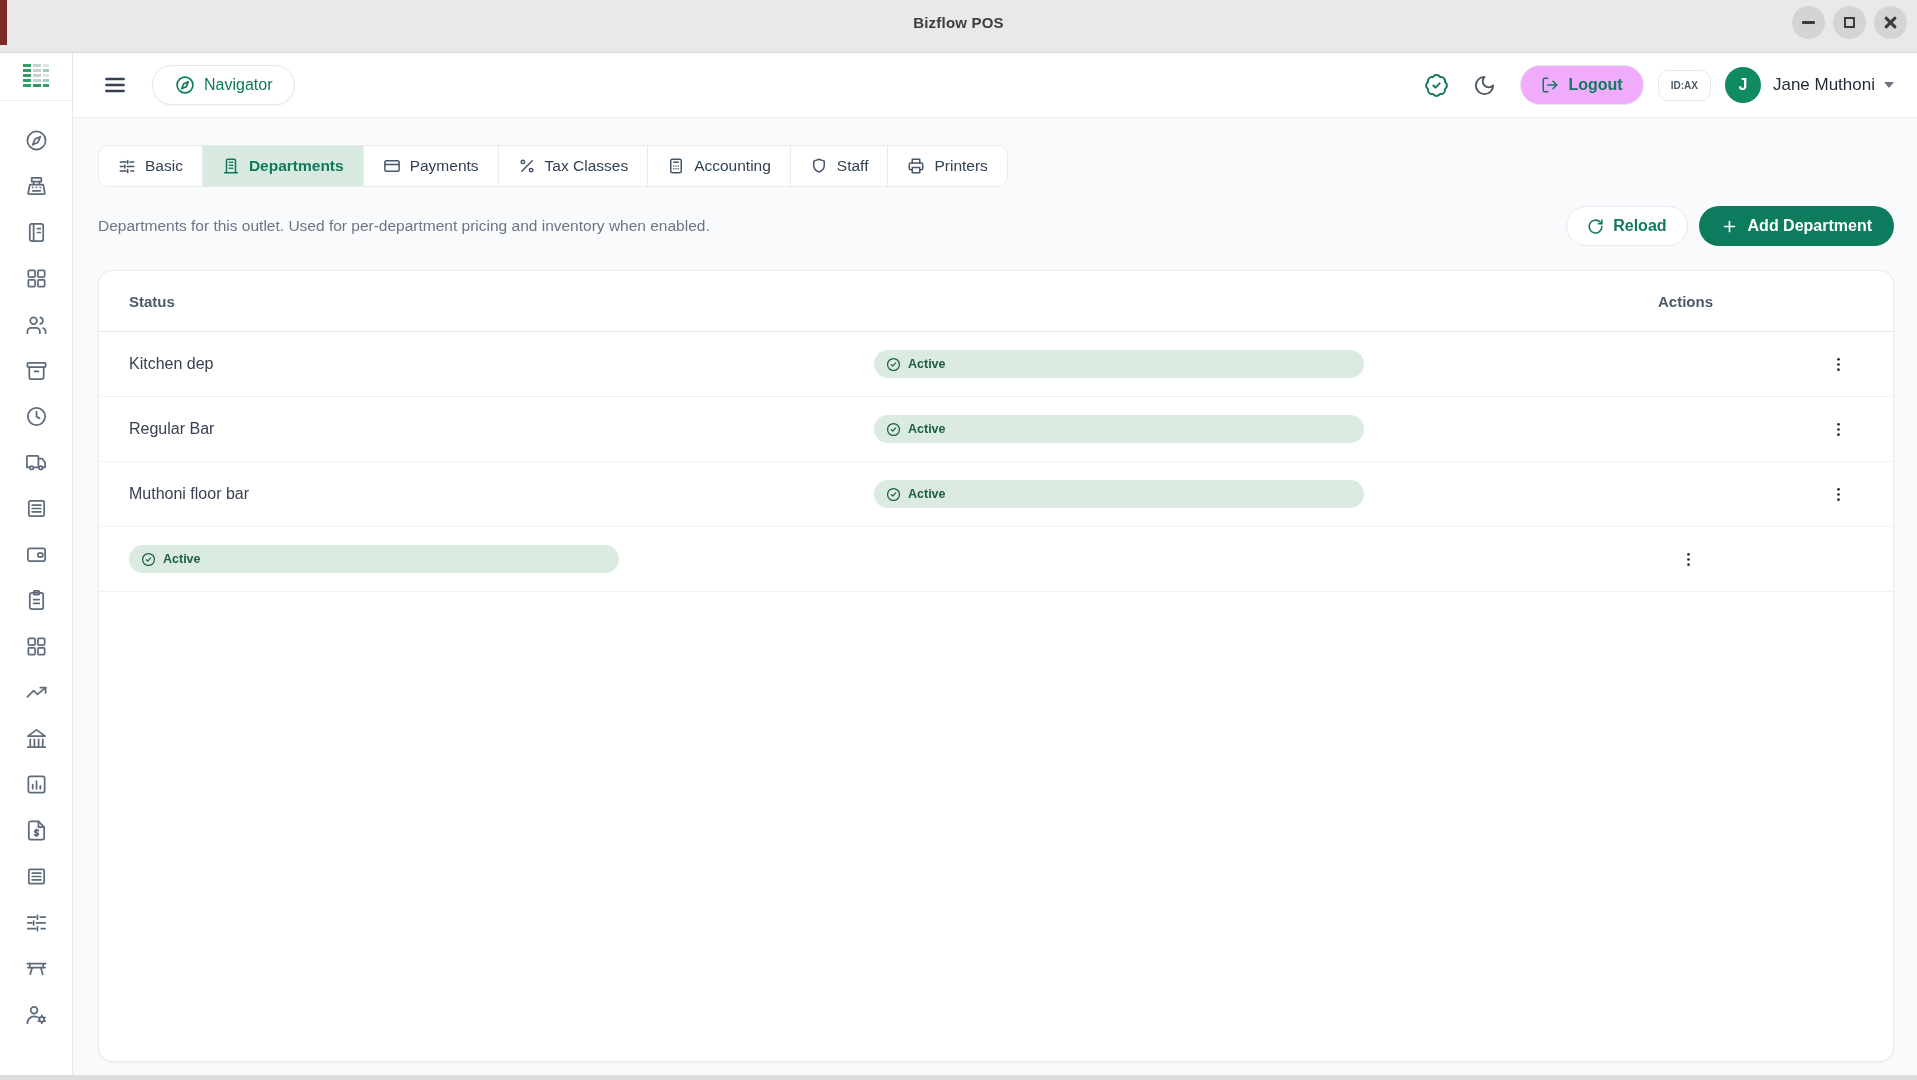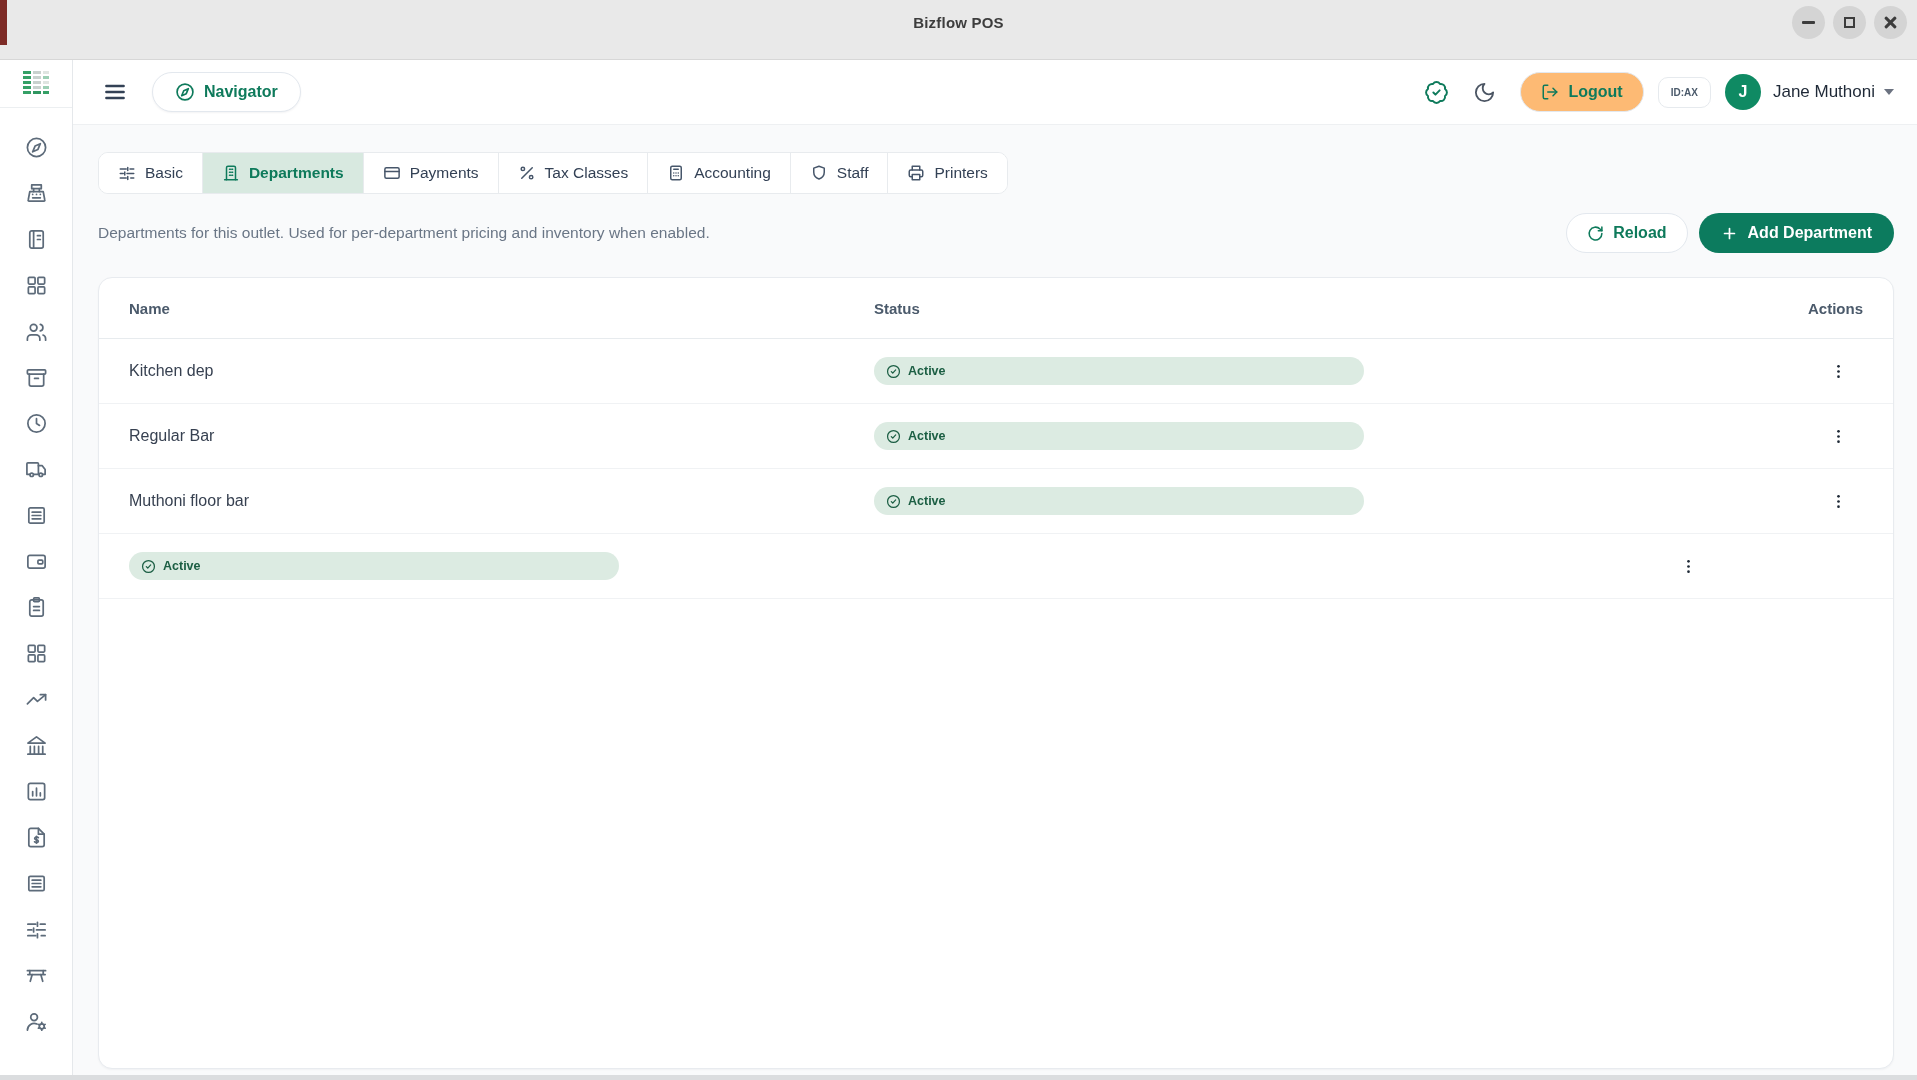--- a/index.html
+++ b/index.html
@@ -1,19 +1,19 @@
 <!DOCTYPE html>
 <html><head>
 <meta charset="utf-8">
 <style>
   * { margin:0; padding:0; box-sizing:border-box; }
   html,body { width:1917px; height:1080px; overflow:hidden; font-family:"Liberation Sans", sans-serif; background:#f9fafb; }
 
   
-  .titlebar { position:relative; height:60px; background:#e9e9e9; border-bottom:1px solid #d7d7d7; }
+  .titlebar { position:relative; height:53px; background:#e9e9e9; border-bottom:1px solid #d7d7d7; }
   .red-sliver { position:absolute; left:0; top:0; width:7px; height:45px; background:#7d2b26; }
   .tb-title { position:absolute; left:0; right:0; top:0; height:45px; display:flex; align-items:center; justify-content:center;
               font-size:15px; font-weight:bold; color:#3d3d3d; letter-spacing:.2px; }
   .tb-controls { position:absolute; right:10px; top:6px; display:flex; gap:8px; }
   .tb-btn { width:33px; height:33px; border-radius:50%; background:#d4d4d4; display:flex; align-items:center; justify-content:center; cursor:default; }
   .glyph-min { width:13px; height:3px; background:#3c3c3c; border-radius:1px; }
   .glyph-max { width:11px; height:11px; border:2.5px solid #3c3c3c; }
   .glyph-close { position:relative; width:15px; height:15px; }
   .glyph-close:before,.glyph-close:after { content:""; position:absolute; left:6px; top:0; width:3px; height:15px; background:#3c3c3c; border-radius:1px; }
   .glyph-close:before { transform:rotate(45deg); } .glyph-close:after { transform:rotate(-45deg); }
@@ -26,28 +26,28 @@
   .sitem { height:46px; display:flex; align-items:center; justify-content:center; color:#5d6b7a; cursor:pointer; }
   .sitem svg { width:23px; height:23px; }
 
   .main { flex:1; display:flex; flex-direction:column; min-width:0; }
 
   
   .topbar { height:65px; background:#ffffff; border-bottom:1px solid #eef0f2; display:flex; align-items:center; padding:0 23px 0 25px; }
   .hamburger { width:34px; height:34px; display:flex; align-items:center; justify-content:center; color:#334155; cursor:pointer; }
   .hamburger svg { width:26px; height:26px; }
   .nav-btn { margin-left:20px; height:40px; padding:0 22px; border:1px solid #e3e8ee; border-radius:20px; background:#fff;
-             display:flex; align-items:center; gap:9px; color:#0e7a5b; font-size:16px; font-weight:bold; cursor:pointer;
+             display:flex; align-items:center; gap:9px; color:#0e7a5b; font-size:16px; font-weight:normal; cursor:pointer;
              box-shadow:0 1px 2px rgba(16,24,40,.05); }
   .nav-btn svg { width:20px; height:20px; }
   .top-right { margin-left:auto; display:flex; align-items:center; }
   .ic-btn { display:flex; align-items:center; justify-content:center; cursor:pointer; }
   .badge-check { color:#0e7a5b; } .badge-check svg { width:25px; height:25px; }
   .moon { margin-left:24px; color:#4b5563; } .moon svg { width:23px; height:23px; }
-  .logout-btn { margin-left:24px; height:40px; padding:0 20px; border:1px solid #e3e8ee; border-radius:20px; background:#fdba74;
+  .logout-btn { margin-left:24px; height:40px; padding:0 20px; border:1px solid #e3e8ee; border-radius:20px; background:#f0abfc;
                 display:flex; align-items:center; gap:9px; color:#0e7a5b; font-size:16px; font-weight:bold; cursor:pointer; }
   .logout-btn svg { width:18px; height:18px; }
   .id-chip { margin-left:14px; height:31px; padding:0 12px; border:1px solid #e6eaee; border-radius:10px; background:#fff;
              display:flex; align-items:center; font-size:10px; font-weight:bold; color:#4b5a6b; }
   .avatar { margin-left:14px; width:36px; height:36px; border-radius:50%; background:#0f8a63; color:#fff; font-size:16px; font-weight:bold;
             display:flex; align-items:center; justify-content:center; cursor:pointer; }
   .user-name { margin-left:12px; font-size:17px; color:#1f2937; cursor:pointer; }
   .caret { margin-left:9px; width:0; height:0; border-left:5px solid transparent; border-right:5px solid transparent; border-top:6px solid #6b7280; cursor:pointer; }
 
   
@@ -396,21 +396,20 @@
                 <path d="M12 5v14M5 12h14"></path>
               </svg>
             <span>Add Department</span>
           </button>
         </div>
       </div>
 
       
       <div class="card">
         <div class="thead">
-          <div class="th">Name</div>
           <div class="th">Status</div>
           <div class="th th-actions">Actions</div>
         </div>
 
         <div class="trow">
           <div class="cell-name">Kitchen dep</div>
           <div>
               <div class="badge">
             <svg viewBox="0 0 24 24" fill="none" stroke="currentColor" stroke-width="2" stroke-linecap="round" stroke-linejoin="round">
                   <circle cx="12" cy="12" r="9.5"></circle>

